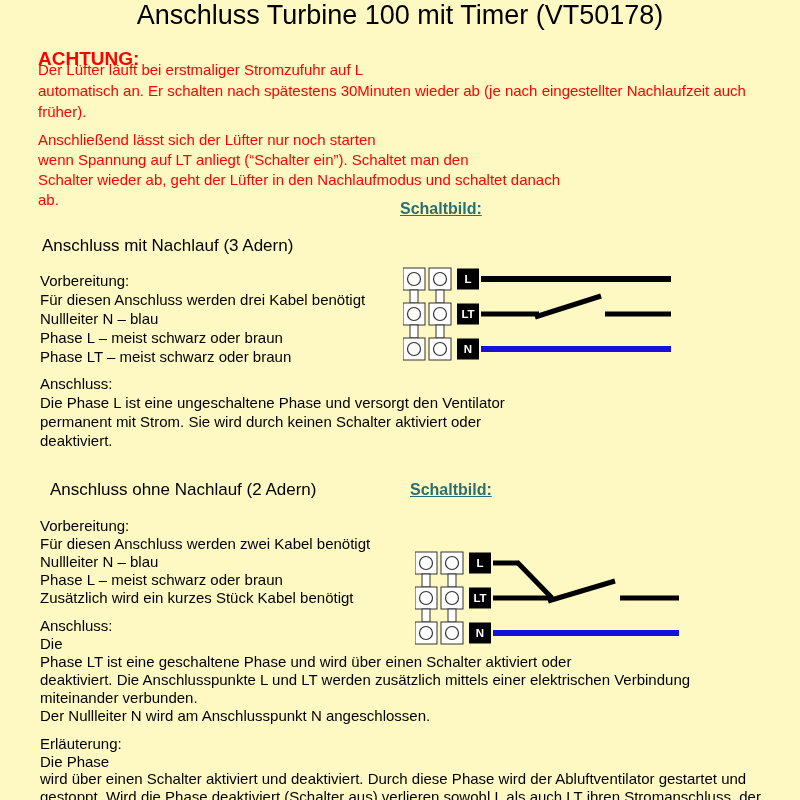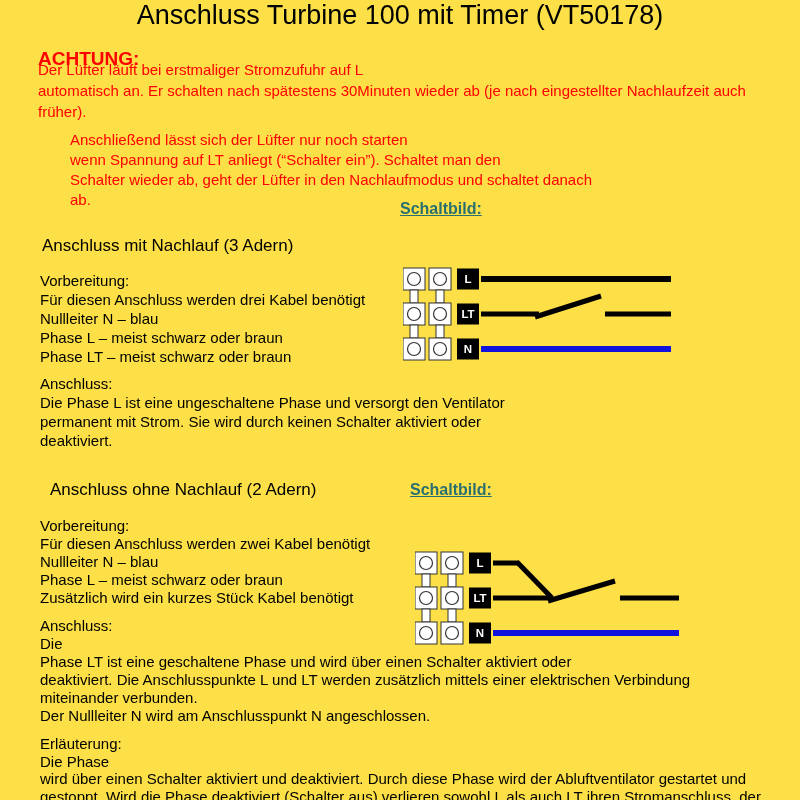--- a/index.html
+++ b/index.html
@@ -1,17 +1,17 @@
 <!DOCTYPE html>
 <html><head>
 <meta charset="utf-8">
 <style>
   html,body{margin:0;padding:0;background:#fff;}
   .page{
-    position:relative;width:800px;height:800px;background:#fde047;
+    position:relative;width:800px;height:800px;background:#fef9c3;
     font-family:"Liberation Sans", sans-serif;color:#000;overflow:hidden;
   }
   .abs{position:absolute;}
   .txt{white-space:pre;font-size:15px;line-height:19px;color:#000;}
   .red{color:#ff0000;}
   .title{width:100%;text-align:center;font-size:27px;font-weight:400;color:#000;}
   .warn-head{font-size:19px;font-weight:700;color:#ff0000;margin-top:17px;}
   .sec-head{font-size:17px;font-weight:400;color:#000;}
   .schaltbild{font-size:16px;font-weight:700;color:#2a6f6f;text-decoration:underline;}
   .diag{display:block;}
@@ -22,21 +22,21 @@
 <div class="page">
 
   <div class="abs title" style="top:0px;left:0px;">Anschluss Turbine 100 mit Timer (VT50178)</div>
 
   <div class="abs warn-head" style="top:31px;left:38px;">ACHTUNG:</div>
 
   <div class="abs txt red" style="top:59px;left:38px;line-height:21px;">Der Lüfter läuft bei erstmaliger Stromzufuhr auf L
 automatisch an. Er schalten nach spätestens 30Minuten wieder ab (je nach eingestellter Nachlaufzeit auch
 früher).</div>
 
-  <div class="abs txt red" style="top:130px;left:38px;line-height:20px;margin-left:32px;">Anschließend lässt sich der Lüfter nur noch starten
+  <div class="abs txt red" style="top:130px;left:38px;line-height:20px;">Anschließend lässt sich der Lüfter nur noch starten
 wenn Spannung auf LT anliegt (“Schalter ein”). Schaltet man den
 Schalter wieder ab, geht der Lüfter in den Nachlaufmodus und schaltet danach
 ab.</div>
 
   <div class="abs schaltbild" style="top:200px;left:400px;">Schaltbild:</div>
 
   <div class="abs sec-head" style="top:236px;left:42px;">Anschluss mit Nachlauf (3 Adern)</div>
 
   <div class="abs txt" style="top:271px;left:40px;">Vorbereitung:
 Für diesen Anschluss werden drei Kabel benötigt

